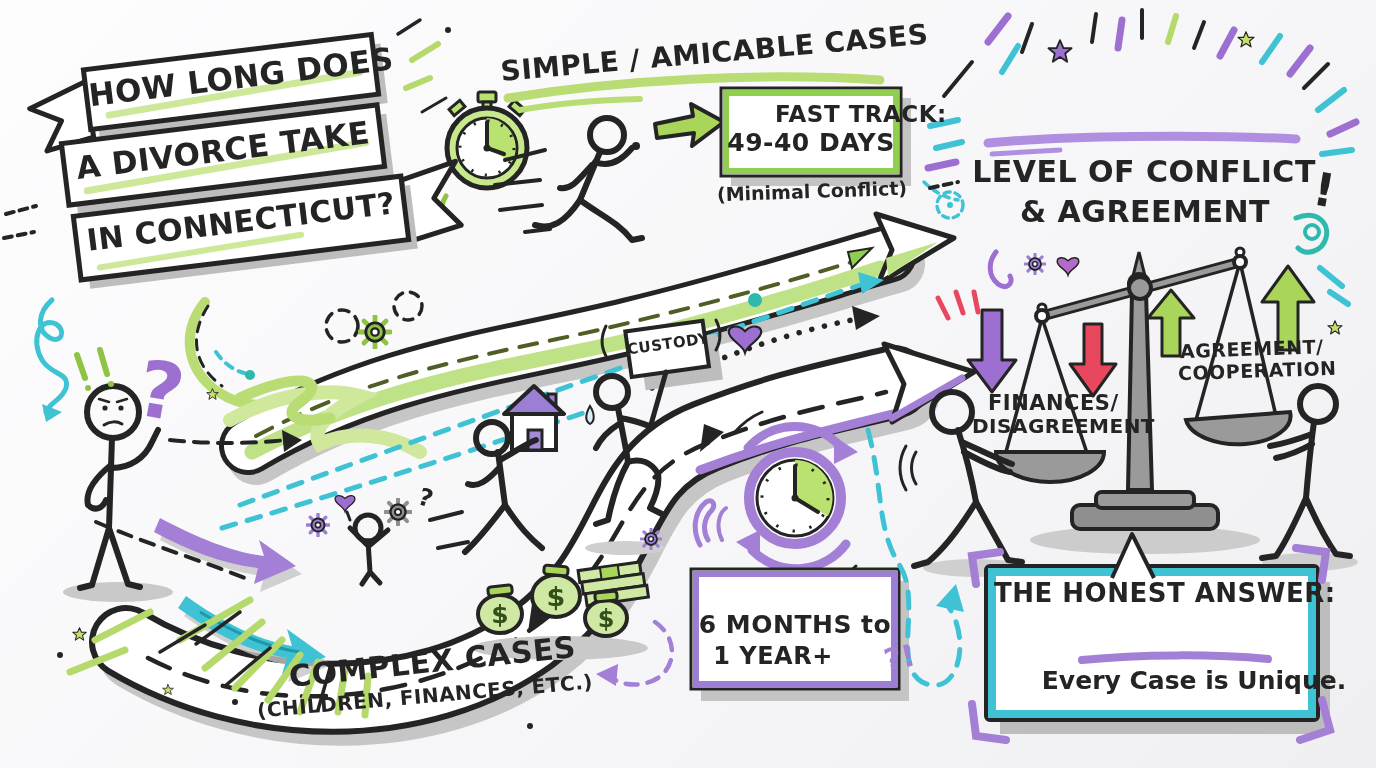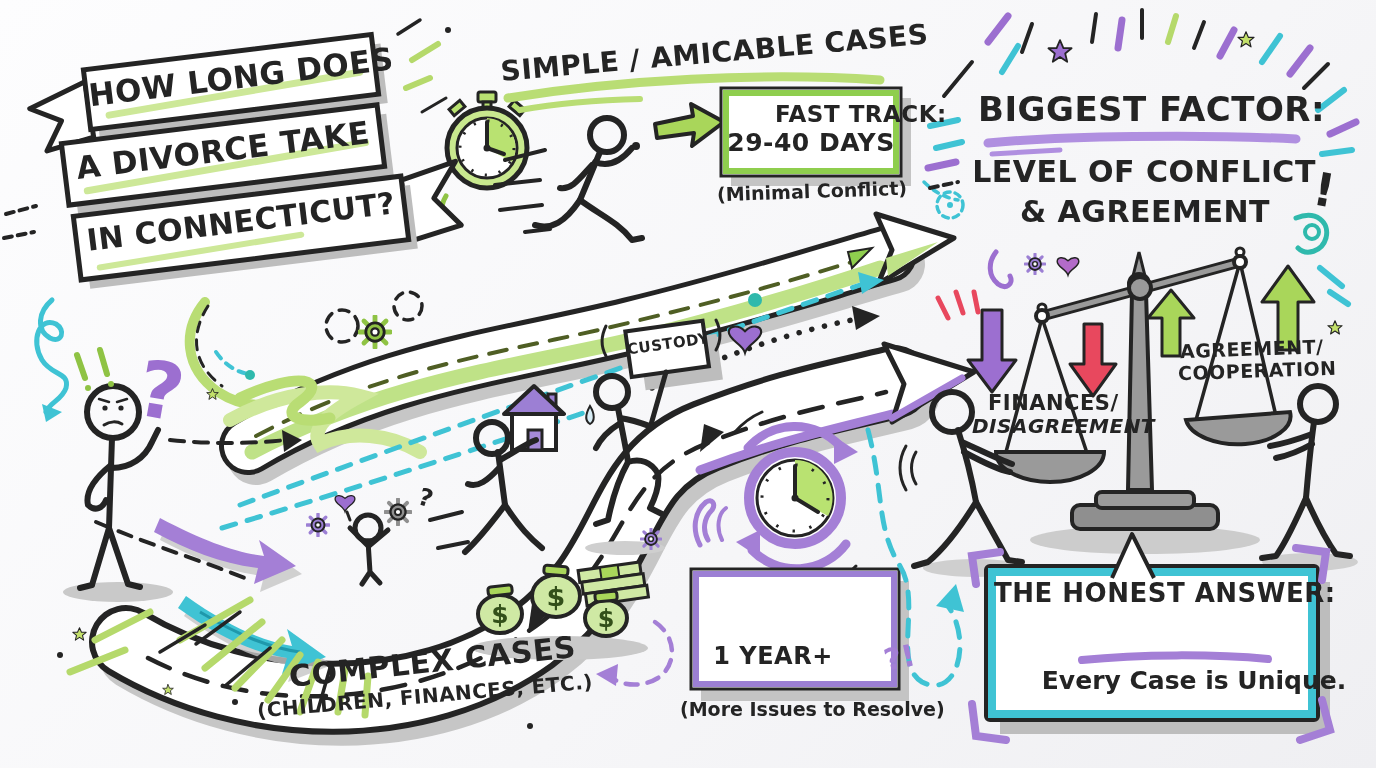--- a/index.html
+++ b/index.html
@@ -417,36 +417,35 @@
   </g>
 </svg>
 
 <div class="t" style="left:88px;top:62px;width:286px;font-size:31px;transform:rotate(-7deg);">HOW LONG DOES</div>
 <div class="t" style="left:66px;top:134px;width:314px;font-size:31px;transform:rotate(-7deg);">A DIVORCE TAKE</div>
 <div class="t" style="left:78px;top:206px;width:326px;font-size:30px;transform:rotate(-7deg);">IN CONNECTICUT?</div>
 
 <div class="t" style="left:500px;top:40px;width:390px;font-size:28px;transform:rotate(-5deg);">SIMPLE / AMICABLE CASES</div>
 
 <div class="t" style="left:727px;top:102px;width:168px;font-size:23px;margin-left:48px;">FAST TRACK:</div>
-<div class="t" style="left:727px;top:130px;width:168px;font-size:25px;">29-40 DAYS</div>
+<div class="t" style="left:727px;top:130px;width:168px;font-size:25px;">49-40 DAYS</div>
 <div class="t hand" style="left:712px;top:182px;width:200px;font-size:19px;transform:rotate(-2deg);">(Minimal Conflict)</div>
 
-<div class="t" style="left:978px;top:92px;width:340px;font-size:34px;">BIGGEST FACTOR:</div>
 <div class="t" style="left:1000px;top:196px;width:290px;font-size:30px;">&amp; AGREEMENT</div>
 <div class="t" style="left:972px;top:156px;width:344px;font-size:30px;">LEVEL OF CONFLICT</div>
 
 <div class="t" style="left:988px;top:392px;width:120px;font-size:21px;">FINANCES/</div>
-<div class="t" style="left:972px;top:416px;width:160px;font-size:20px;font-style:italic;">DISAGREEMENT</div>
+<div class="t" style="left:972px;top:416px;width:160px;font-size:20px;">DISAGREEMENT</div>
 <div class="t" style="left:1180px;top:340px;width:125px;font-size:19px;transform:rotate(-2deg);">AGREEMENT/</div>
 <div class="t" style="left:1178px;top:362px;width:130px;font-size:19px;transform:rotate(-2deg);">COOPERATION</div>
 
 <div class="t" style="left:627px;top:337px;width:80px;font-size:15px;transform:rotate(-8deg);">CUSTODY</div>
 
+<div class="t" style="left:697px;top:612px;width:196px;font-size:25px;">6 MONTHS to</div>
 <div class="t" style="left:675px;top:644px;width:196px;font-size:24px;">1 YEAR+</div>
-<div class="t hand" style="left:680px;top:700px;width:235px;font-size:19px;">(More Issues to Resolve)</div>
 
 <div class="t" style="left:260px;top:646px;width:345px;font-size:30px;transform:rotate(-6deg);">COMPLEX CASES</div>
 <div class="t" style="left:225px;top:686px;width:400px;font-size:20px;transform:rotate(-5deg);">(CHILDREN, FINANCES, ETC.)</div>
 
 <div class="t" style="left:994px;top:580px;width:318px;font-size:26px;text-align:right;">THE HONEST ANSWER:</div>
 <div class="t hand" style="left:994px;top:668px;width:318px;font-size:25px;margin-left:41px;">Every Case is Unique.</div>
 
 </div>
 
 </body></html>

